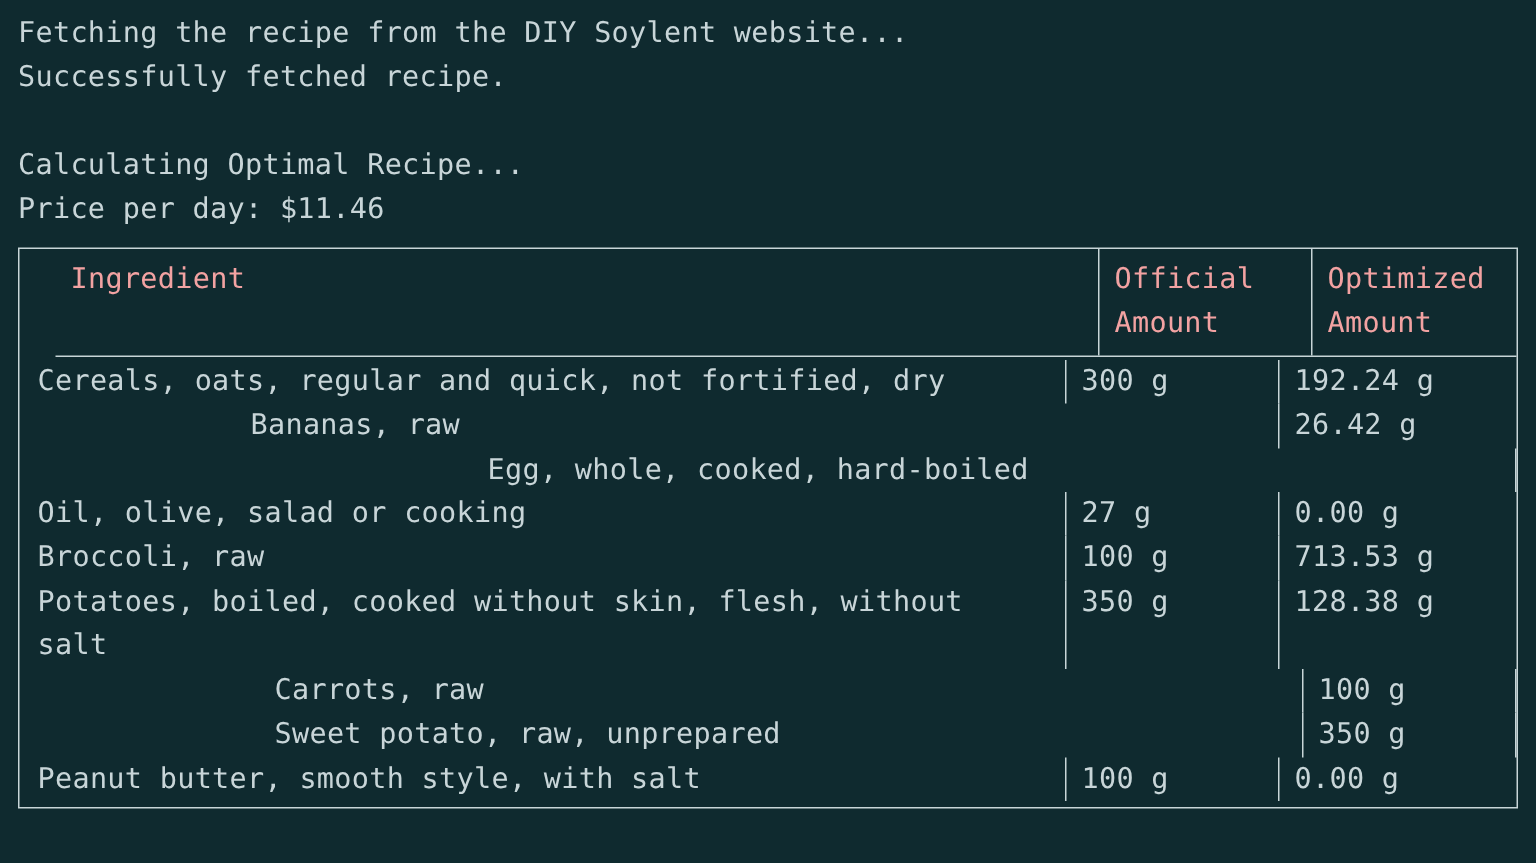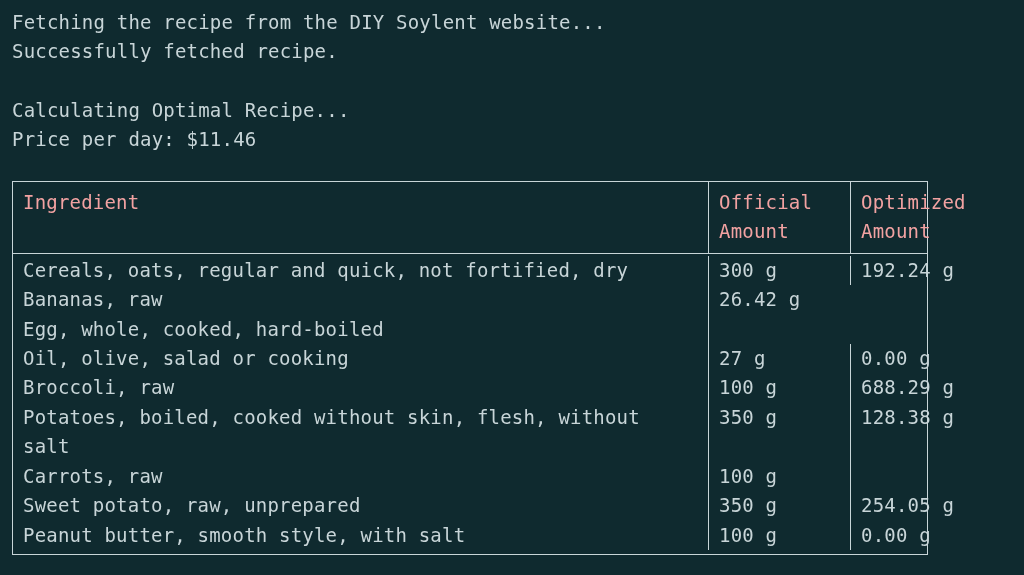--- a/index.html
+++ b/index.html
@@ -11,36 +11,38 @@
       line-height: 1.55;
       padding: 8px 12px;
       width: 1024px;
       height: 575px;
       overflow: hidden;
       letter-spacing: 0.2px;
     }
     .line { white-space: pre; }
     .spacer { height: 29px; }
     .table {
-      margin-top: 26px;
+      margin-top: 10px;
       border: 1px solid #c8d5d8;
-      width: 916px;
+      width: 1000px;
+      padding-left: 24px;
     }
     .table-inner {
       display: flex;
       flex-direction: column;
     }
     .thead {
       display: flex;
       border-bottom: 1px solid #c8d5d8;
     }
     .tbody {
       display: flex;
       flex-direction: column;
       padding: 2px 0 4px;
+      align-items: flex-end;
     }
     .trow {
       display: flex;
       line-height: 1.55;
     }
     .tcell {
       padding: 0 10px;
     }
     .col-ing {
       flex: 0 0 696px;
@@ -103,35 +105,34 @@
           <div class="tcell col-ing">Egg, whole, cooked, hard-boiled</div>
         </div>
         <div class="trow">
           <div class="tcell col-ing">Oil, olive, salad or cooking</div>
           <div class="tcell col-off">27 g</div>
           <div class="tcell col-opt">0.00 g</div>
         </div>
         <div class="trow">
           <div class="tcell col-ing">Broccoli, raw</div>
           <div class="tcell col-off">100 g</div>
-          <div class="tcell col-opt">688.29 g</div>
+          <div class="tcell col-opt">713.53 g</div>
         </div>
         <div class="trow">
           <div class="tcell col-ing">Potatoes, boiled, cooked without skin, flesh, without salt</div>
           <div class="tcell col-off">350 g</div>
           <div class="tcell col-opt">128.38 g</div>
         </div>
         <div class="trow">
           <div class="tcell col-ing">Carrots, raw</div>
           <div class="tcell col-off">100 g</div>
         </div>
         <div class="trow">
           <div class="tcell col-ing">Sweet potato, raw, unprepared</div>
           <div class="tcell col-off">350 g</div>
-          <div class="tcell col-opt">254.05 g</div>
         </div>
         <div class="trow">
           <div class="tcell col-ing">Peanut butter, smooth style, with salt</div>
           <div class="tcell col-off">100 g</div>
           <div class="tcell col-opt">0.00 g</div>
         </div>
       </div>
   </div>
 </div>
 

